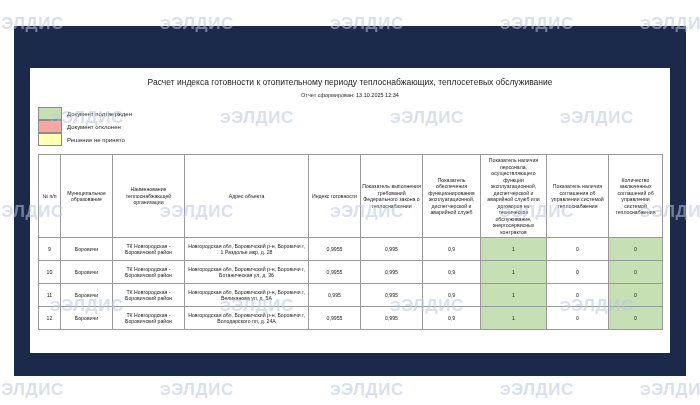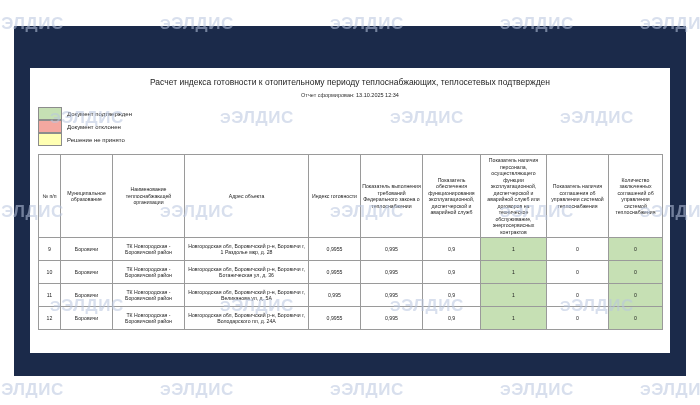--- a/index.html
+++ b/index.html
@@ -134,21 +134,21 @@
   col.c7 { width: 66px; }
   col.c8 { width: 62px; }
   col.c9 { width: 54px; }
 </style>
 </head>
 <body>
 
 <div id="page">
   <div id="sheet">
 
-    <div class="doc-title">Расчет индекса готовности к отопительному периоду теплоснабжающих, теплосетевых подтвержден</div>
+    <div class="doc-title">Расчет индекса готовности к отопительному периоду теплоснабжающих, теплосетевых обслуживание</div>
     <div class="doc-sub">
       <span>Отчет сформирован:</span>
       <span class="stamp">13.10.2025 12:34</span>
     </div>
 
     <table class="legend">
       <tbody>
           <tr>
         <td>
               <div class="swatch" style="background:#c6e0b4"></div>

